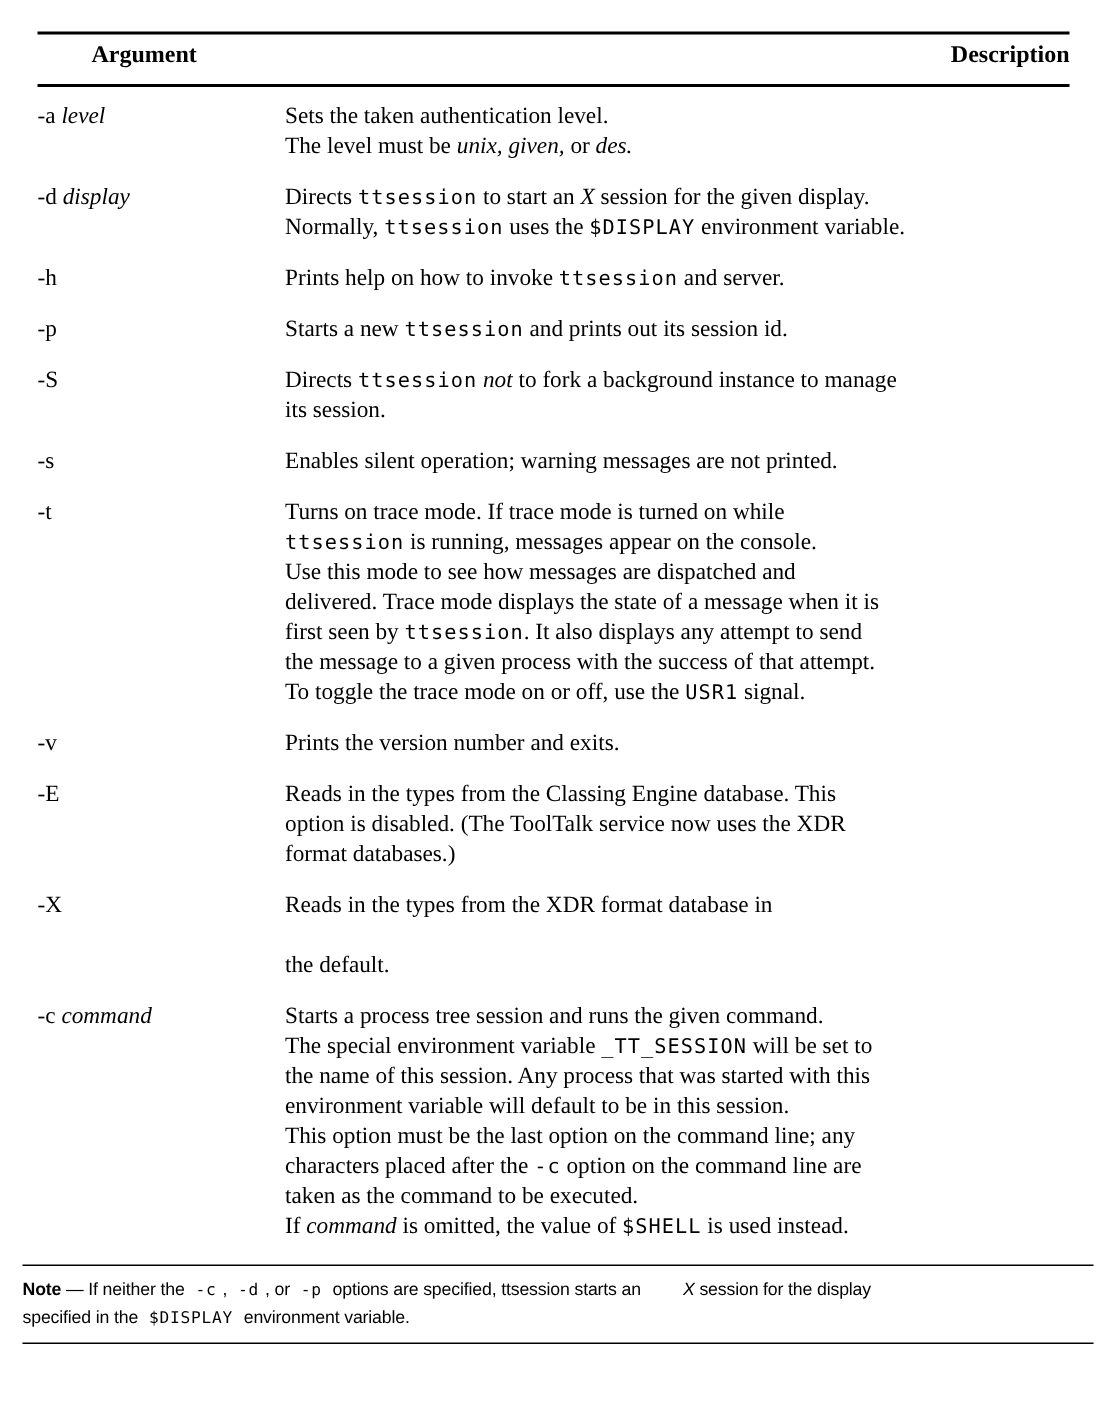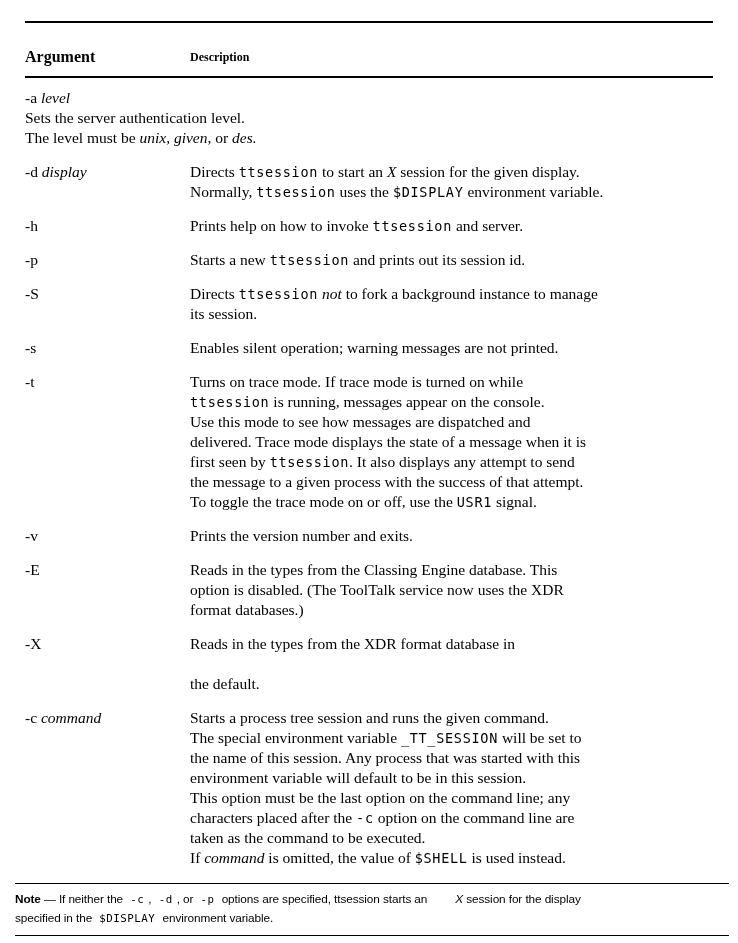--- a/index.html
+++ b/index.html
@@ -10,27 +10,27 @@
     font-family: "Liberation Serif", "DejaVu Serif", serif;
     font-size: 15.5px;
     line-height: 20px;
     overflow: hidden;
   }
   .page { padding: 21px 25px 0 25px; }
 
   .rule-thick { border: none; border-top: 2px solid #000; margin: 0; }
   .rule-thin  { border: none; border-top: 1px solid #000; margin: 0; }
 
-  .thead { display: flex; padding: 24px 0 9px 0; }
+  .thead { display: flex; padding: 4px 0 9px 0; margin-left: 36px; }
   .thead .arg-col  { width: 165px; flex-shrink: 0; font-weight: bold; font-size: 16px; }
-  .thead .desc-col { flex: 1; font-weight: bold; font-size: 12px; }
+  .thead .desc-col { flex: 1; font-weight: bold; font-size: 16px; text-align: right; }
 
   .rows { padding-bottom: 9px; }
   .row { display: flex; margin-top: 14px; }
-  .row:first-child { margin-top: 10px; flex-direction: column; }
+  .row:first-child { margin-top: 10px; }
   .arg-cell  { width: 165px; flex-shrink: 0; }
   .desc-cell { flex: 1; max-width: 523px; }
   .para { margin: 0; }
   .para + .para { margin-top: 0; }
 
   .i { font-style: italic; }
   .b { font-weight: bold; }
   .m {
     font-family: "DejaVu Sans Mono", "Liberation Mono", monospace;
     font-size: 13.5px;
@@ -58,21 +58,21 @@
     <hr class="rule-thick">
     <div class="thead">
       <div class="arg-col">Argument</div>
       <div class="desc-col">Description</div>
     </div>
     <hr class="rule-thick">
     <div class="rows">
         <div class="row">
           <div class="arg-cell"><span>-a </span><span class="i">level</span></div>
           <div class="desc-cell">
-            <p class="para"><span>Sets the server authentication level.</span><br><span>The level must be </span><span class="i">unix,</span><span> </span><span class="i">given,</span><span> or </span><span class="i">des.</span></p>
+            <p class="para"><span>Sets the taken authentication level.</span><br><span>The level must be </span><span class="i">unix,</span><span> </span><span class="i">given,</span><span> or </span><span class="i">des.</span></p>
           </div>
         </div>
         <div class="row">
           <div class="arg-cell"><span>-d </span><span class="i">display</span></div>
           <div class="desc-cell">
             <p class="para"><span>Directs </span><span class="m">ttsession</span><span> to start an </span><span class="i">X</span><span> session for the given display.</span><br><span>Normally, </span><span class="m">ttsession</span><span> uses the </span><span class="m">$DISPLAY</span><span> environment variable.</span></p>
           </div>
         </div>
         <div class="row">
           <div class="arg-cell"><span>-h</span></div>

